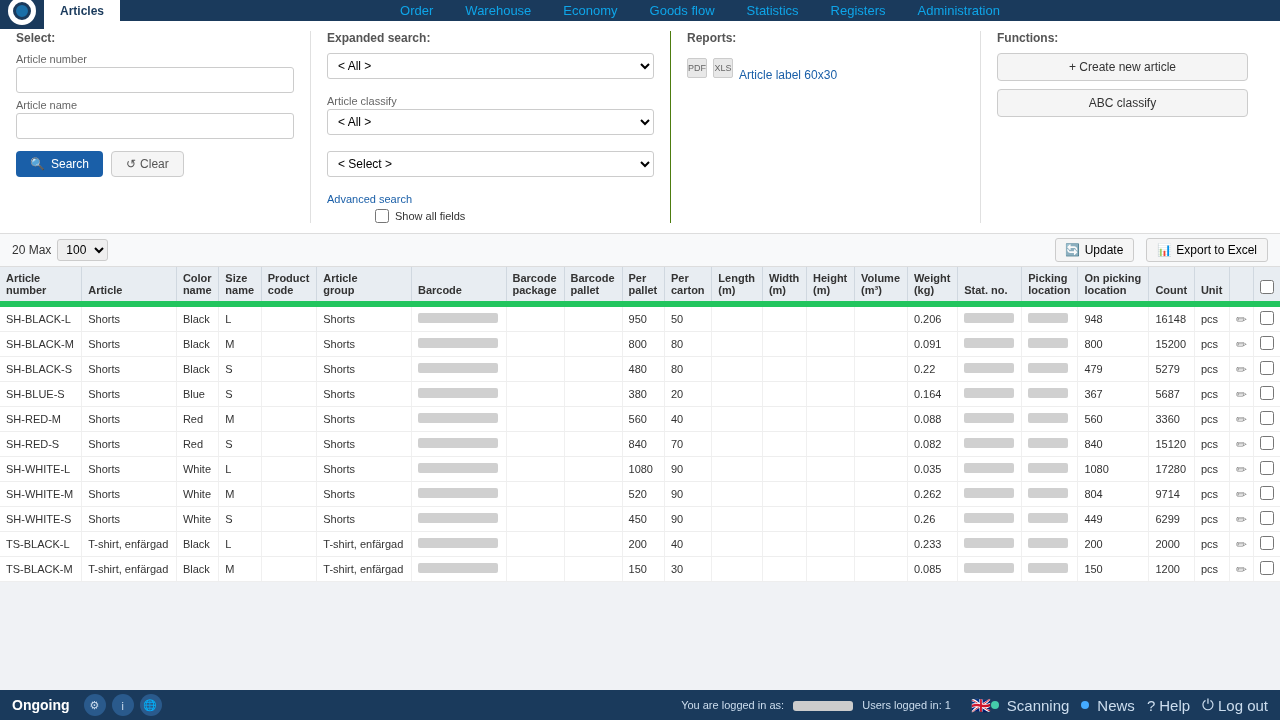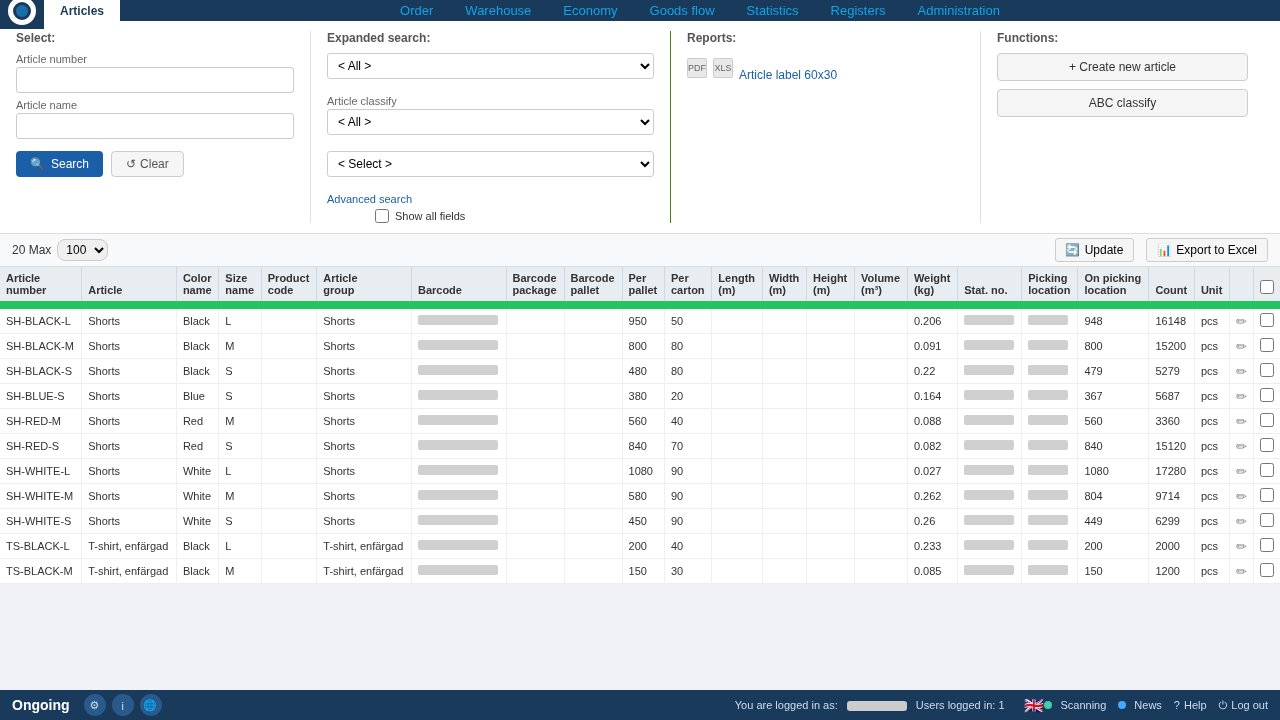--- a/index.html
+++ b/index.html
@@ -184,21 +184,21 @@
     }
 
     
     .toolbar-row {
       background: #f8f9fa;
       border-bottom: 1px solid #ddd;
       padding: 4px 12px;
       display: flex; align-items: center; justify-content: space-between;
     }
     .max-select { display: flex; align-items: center; gap: 6px; font-size: 12px; }
-    .max-select select { border: 1px solid #ccc; padding: 2px 4px; font-size: 12px; border-radius: 8px; }
+    .max-select select { border: 1px solid #ccc; padding: 2px 4px; font-size: 12px; border-radius: 3px; }
     .toolbar-actions { display: flex; align-items: center; gap: 12px; }
     .btn-update {
       background: #f5f5f5; border: 1px solid #ccc; border-radius: 3px;
       padding: 4px 10px; font-size: 12px; cursor: pointer;
       display: flex; align-items: center; gap: 4px;
     }
     .btn-export {
       background: #f5f5f5; border: 1px solid #ccc; border-radius: 3px;
       padding: 4px 10px; font-size: 12px; cursor: pointer;
       display: flex; align-items: center; gap: 4px;
@@ -211,21 +211,21 @@
       height: calc(720px - 36px - 175px - 32px - 30px);
     }
     table {
       width: 100%;
       border-collapse: collapse;
       font-size: 11px;
       background: #fff;
     }
     thead tr {
       background: #e8edf2;
-      border-bottom: 8px solid #22c55e;
+      border-bottom: 6px solid #22c55e;
     }
     th {
       padding: 5px 6px;
       text-align: left;
       font-size: 11px;
       font-weight: bold;
       color: #333;
       border-right: 1px solid #d0d8e0;
       white-space: nowrap;
       vertical-align: bottom;
@@ -278,21 +278,21 @@
       border-radius: 50%;
       background: #2a5a8c;
       display: flex; align-items: center; justify-content: center;
       font-size: 11px;
       margin-right: 6px;
       cursor: pointer;
     }
     .footer-sep { flex: 1; }
     .footer-status { color: #cde; margin-right: 20px; font-size: 11px; }
     .footer-links { display: flex; align-items: center; gap: 12px; }
-    .footer-links span { color: #cde; cursor: pointer; font-size: 11px; display: flex; align-items: center; gap: 4px; }
+    .footer-links span { color: #cde; cursor: pointer; font-size: 15px; display: flex; align-items: center; gap: 4px; }
     .flag { font-size: 16px; }
     .scanning-dot { width: 8px; height: 8px; border-radius: 50%; background: #4ca; display: inline-block; margin-right: 4px; }
     .news-dot { width: 8px; height: 8px; border-radius: 50%; background: #4af; display: inline-block; margin-right: 4px; }
     .help-dot { color: #cde; }
   </style>
 </head>
 <body>
 
 <div class="top-nav">
   <div class="logo">
@@ -575,40 +575,40 @@
       <td>Shorts</td>
       <td><span class="blurred" style="width:80px;"></span></td>
       <td></td>
       <td></td>
       <td>1080</td>
       <td>90</td>
       <td></td>
       <td></td>
       <td></td>
       <td></td>
-      <td>0.027</td>
+      <td>0.035</td>
       <td><span class="blurred" style="width:50px;"></span></td>
       <td><span class="blurred" style="width:40px;"></span></td>
       <td>1080</td>
       <td>17280</td>
       <td>pcs</td>
       <td><span class="edit-icon">✏</span></td>
       <td><input type="checkbox" class="row-checkbox" style=""></td>
     </tr>
         <tr>
       <td>SH-WHITE-M</td>
       <td>Shorts</td>
       <td>White</td>
       <td>M</td>
       <td></td>
       <td>Shorts</td>
       <td><span class="blurred" style="width:80px;"></span></td>
       <td></td>
       <td></td>
-      <td>580</td>
+      <td>520</td>
       <td>90</td>
       <td></td>
       <td></td>
       <td></td>
       <td></td>
       <td>0.262</td>
       <td><span class="blurred" style="width:50px;"></span></td>
       <td><span class="blurred" style="width:40px;"></span></td>
       <td>804</td>
       <td>9714</td>

